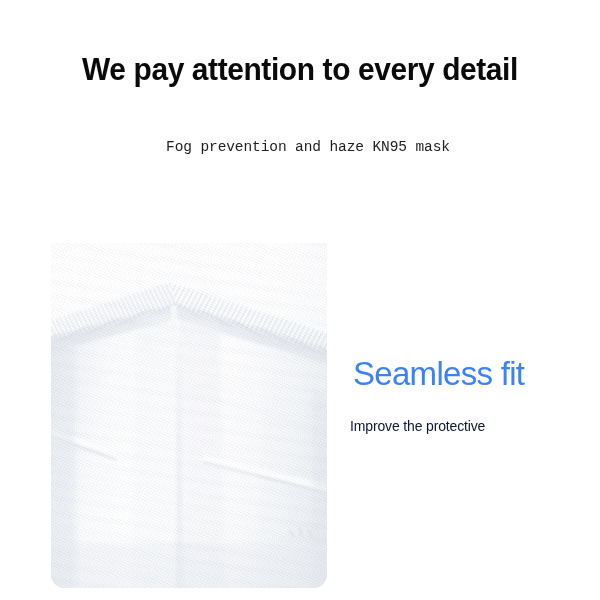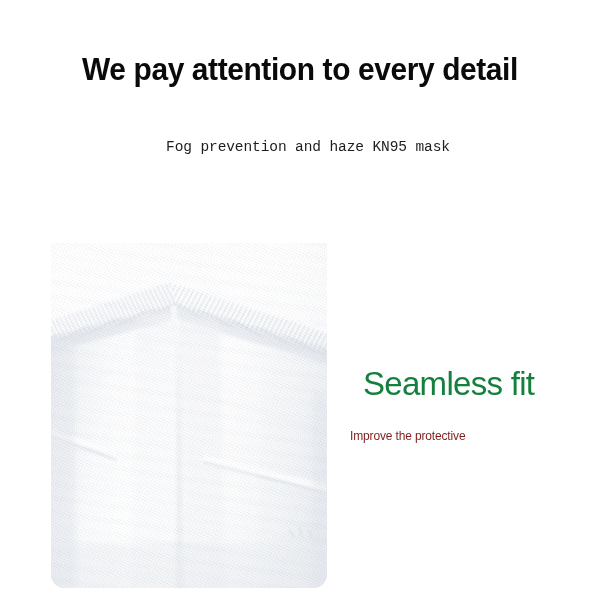--- a/index.html
+++ b/index.html
@@ -114,40 +114,40 @@
   }
 
   
   .copy-block {
     position: absolute;
     left: 350px;
     top: 352px;
     width: 230px;
   }
   .copy-title {
-    margin: 13px;
+    margin: 3px;
     font-family: "Liberation Sans", sans-serif;
     font-size: 33px;
     font-weight: 400;
-    color: #15803d;
+    color: #3b82f6;
     line-height: 38px;
     letter-spacing: -0.7px;
     white-space: nowrap;
   }
   .copy-lines {
     margin: 0;
     padding: 0;
     list-style: none;
     margin-top: 17px;
   }
   .copy-line {
     font-family: "Liberation Sans", sans-serif;
-    font-size: 12px;
+    font-size: 14px;
     font-weight: 400;
-    color: #7f1d1d;
+    color: #0f172a;
     line-height: 32px;
     letter-spacing: -0.15px;
     white-space: nowrap;
   }
 </style>
 </head>
 <body>
 
 <div class="page">
 

